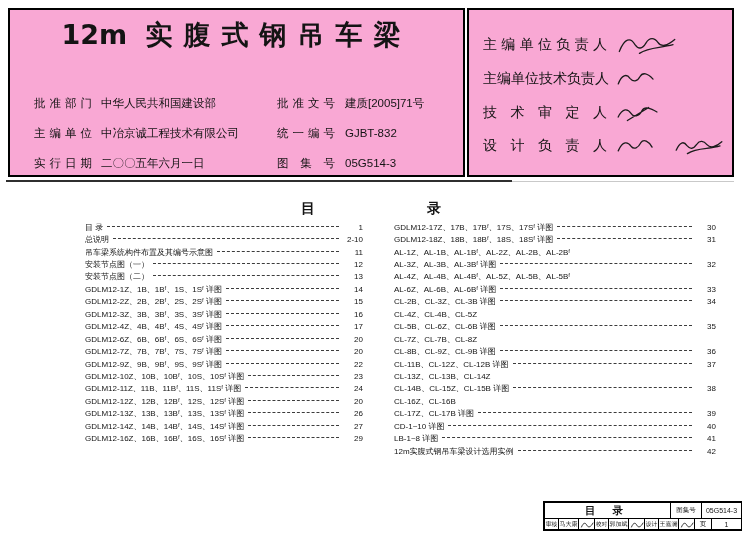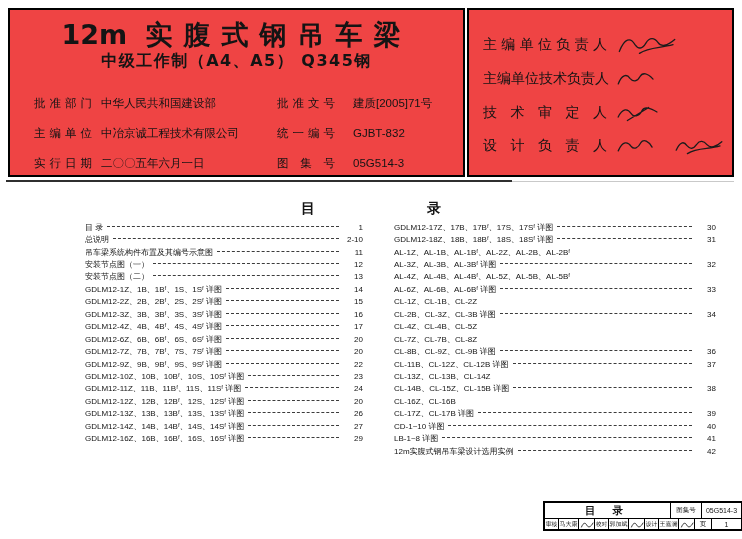--- a/index.html
+++ b/index.html
@@ -1,32 +1,32 @@
 <!DOCTYPE html>
 <html><head>
 <meta charset="utf-8">
 <style>
   html,body{margin:0;padding:0;}
   body{
     width:742px;height:539px;position:relative;overflow:hidden;
     background:#ffffff;color:#141414;
     font-family:"Liberation Sans", sans-serif;
   }
-  .box{position:absolute;border:2px solid #000;background:#ef4444;box-sizing:border-box;}
+  .box{position:absolute;border:2px solid #000;background:#f9a8d4;box-sizing:border-box;}
 
   
   #cover-box{left:8px;top:8px;width:457px;height:169px;}
   .cover-title{margin-top:10px;text-align:center;font-family:"DejaVu Sans",sans-serif;font-weight:bold;font-size:27px;line-height:1.1;white-space:nowrap;}
   .cover-title .main{letter-spacing:11px;margin-left:9px;}
   .cover-sub{text-align:center;font-weight:bold;font-size:16px;letter-spacing:1.5px;margin-top:1px;font-family:"DejaVu Sans",sans-serif;white-space:nowrap;}
   .info{position:absolute;left:24px;top:86px;width:418px;font-size:11.5px;}
   .info-row{display:flex;align-items:baseline;margin-bottom:15px;white-space:nowrap;}
   .jlabel{width:58px;flex:none;text-align:justify;text-align-last:justify;}
   .info-value{width:176px;flex:none;margin-left:9px;}
-  .info-value2{margin-left:18px;}
+  .info-value2{margin-left:10px;}
 
   
   #sig-box{left:467px;top:8px;width:267px;height:169px;}
   .sig-row{position:absolute;left:14px;display:flex;align-items:center;height:26px;white-space:nowrap;}
   .sig-label{font-size:14px;width:124px;flex:none;text-align:justify;text-align-last:justify;}
   .sig-mark{margin-left:8px;transform:rotate(-3deg);flex:none;}
   .sig-mark.second{margin-left:18px;}
   .sig-mark svg{display:block;}
   .sig-stroke{fill:none;stroke:#1c1c1c;stroke-width:1.3;stroke-linecap:round;}
 
@@ -62,21 +62,20 @@
   .page-no{flex:1;font-size:7px;}
 </style>
 </head>
 <body>
 
 <div id="cover-box" class="box">
   <div class="cover-title">
     <span>12m</span>
     <span class="main">实腹式钢吊车梁</span>
   </div>
-  <div class="cover-sub">中级工作制（A4、A5） Q345钢</div>
   <div class="info">
     <div class="info-row">
       <span class="jlabel">批准部门</span>
       <span class="info-value">中华人民共和国建设部</span>
       <span class="jlabel">批准文号</span>
       <span class="info-value2">建质[2005]71号</span>
     </div>
     <div class="info-row">
       <span class="jlabel">主编单位</span>
       <span class="info-value">中冶京诚工程技术有限公司</span>
@@ -285,38 +284,38 @@
       <span class="leader" style="visibility: hidden;"></span>
       <span class="pg" style="visibility: hidden;"></span>
     </div>
 
     <div class="toc-line">
       <span class="toc-text">AL-6Z、AL-6B、AL-6Bᶠ 详图</span>
       <span class="leader"></span>
       <span class="pg">33</span>
     </div>
 
-    <div class="toc-line">
-      <span class="toc-text">CL-1Z、CL-1B、CL-2Z</span>
-      <span class="leader" style="visibility: hidden;"></span>
-      <span class="pg" style="visibility: hidden;"></span>
-    </div>
 
     <div class="toc-line">
       <span class="toc-text">CL-2B、CL-3Z、CL-3B 详图</span>
       <span class="leader"></span>
       <span class="pg">34</span>
     </div>
 
     <div class="toc-line">
       <span class="toc-text">CL-4Z、CL-4B、CL-5Z</span>
       <span class="leader" style="visibility: hidden;"></span>
       <span class="pg" style="visibility: hidden;"></span>
     </div>
 
+    <div class="toc-line">
+      <span class="toc-text">CL-5B、CL-6Z、CL-6B 详图</span>
+      <span class="leader"></span>
+      <span class="pg">35</span>
+    </div>
 
     <div class="toc-line">
       <span class="toc-text">CL-7Z、CL-7B、CL-8Z</span>
       <span class="leader" style="visibility: hidden;"></span>
       <span class="pg" style="visibility: hidden;"></span>
     </div>
 
     <div class="toc-line">
       <span class="toc-text">CL-8B、CL-9Z、CL-9B 详图</span>
       <span class="leader"></span>

